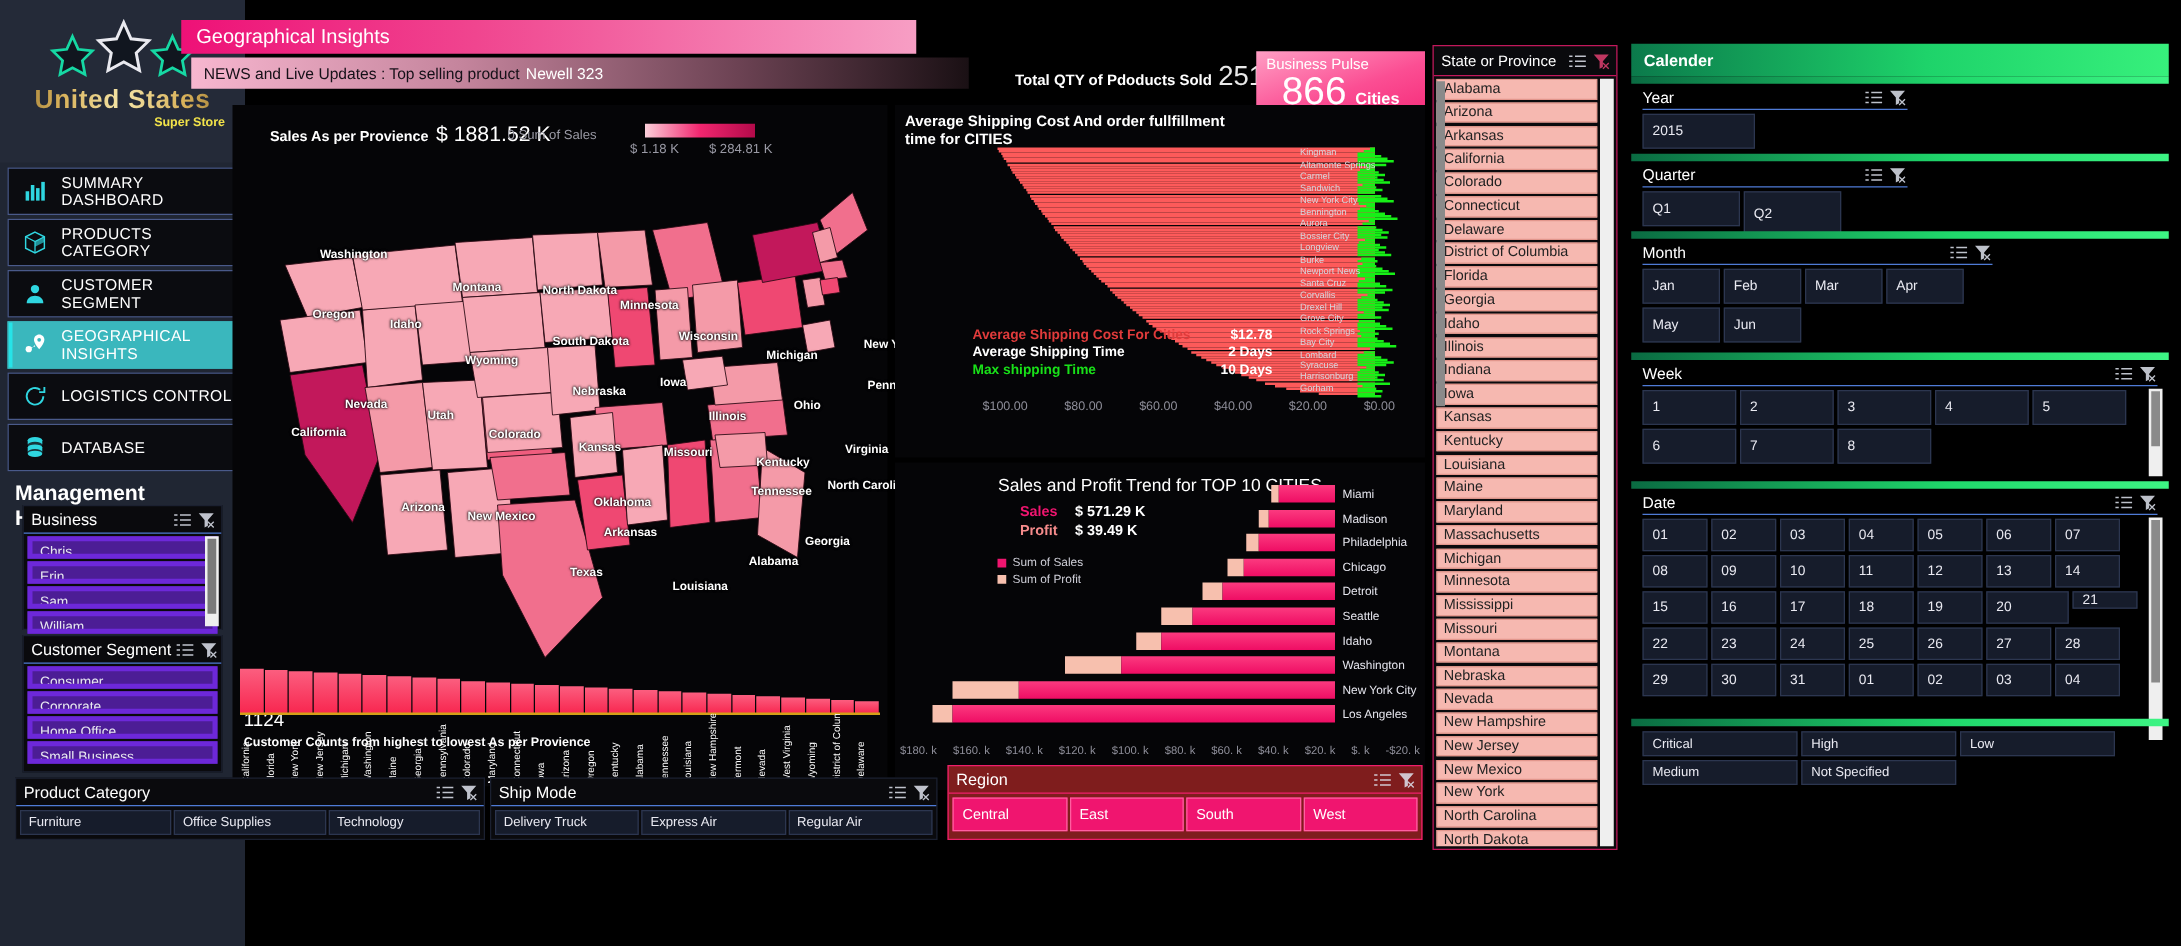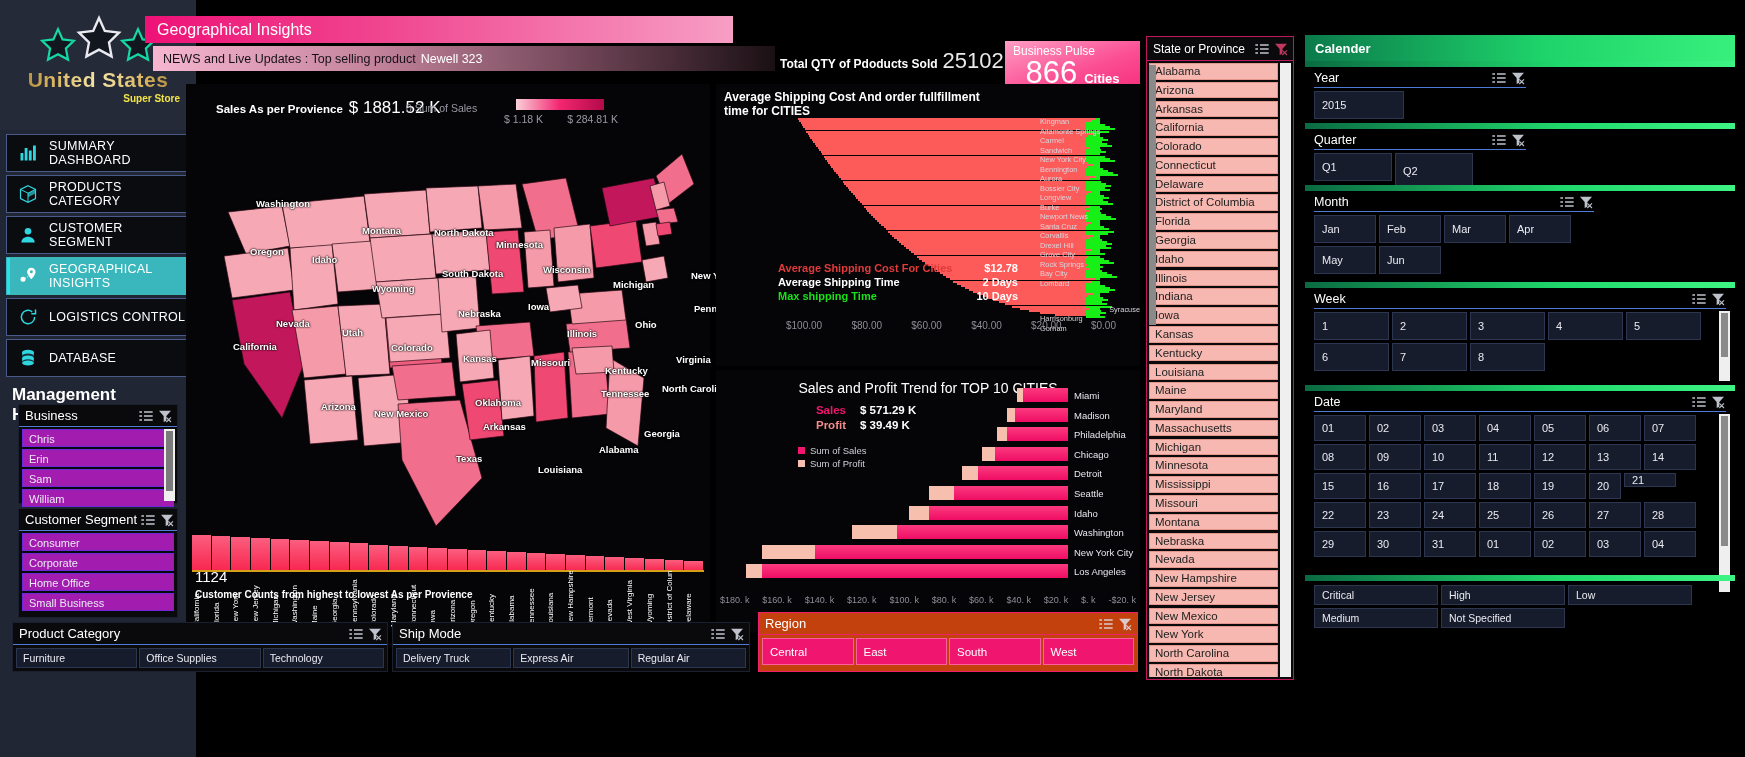--- a/index.html
+++ b/index.html
@@ -38,21 +38,21 @@
   .nav-item.active .nav-label { color:#fff; }
   .nav-ico { width:22px; height:22px; flex:0 0 22px; display:flex; align-items:center; justify-content:center; }
 
   .mh-title { position:absolute; left:12px; top:385px; font-size:17px; font-weight:bold; color:#fff; }
 
   .slicer { position:absolute; background:#0a0a0d; border:1px solid #1b2030; }
   .slicer-head { display:flex; align-items:center; height:22px; padding:0 4px 0 6px; border-bottom:1px solid #4f7bd6; }
   .slicer-title { font-size:13px; color:#fff; flex:1; white-space:nowrap; }
   .slicer-ic { width:16px; height:16px; margin-left:3px; opacity:.85; }
   .sl-item {
-    background:#a21caf; border:1px solid #6d28d9; color:#eaeaf2;
+    background:#4c1d95; border:4px solid #6d28d9; color:#eaeaf2;
     font-size:11px; padding:3px 6px; margin:2px 3px; height:18px; line-height:12px;
     white-space:nowrap; overflow:hidden;
   }
   .sl-scroll { position:absolute; right:2px; top:24px; bottom:2px; width:11px; background:#efefef; }
   .sl-thumb { position:absolute; left:2px; top:26px; width:7px; height:60px; background:#7a7a7a; }
 
   
   .titlebar {
     position:absolute; left:145px; top:16px; width:588px; height:27px;
     background:linear-gradient(90deg,#ee1177 0%,#f0458f 40%,#f79ec4 100%);
@@ -60,21 +60,21 @@
   }
   .titlebar span { font-size:16px; color:#fff; }
   .newsbar {
     position:absolute; left:153px; top:46px; width:622px; height:25px;
     background:linear-gradient(90deg,#f7b6cf 0%,#c4849c 35%,#6d4354 70%,#1a1014 100%);
     display:flex; align-items:center; padding-left:10px; gap:5px;
   }
   .newsbar .nb-lbl { font-size:12.5px; color:#151018; }
   .newsbar .nb-val { font-size:12.5px; color:#ffffff; }
 
-  .qty-wrap { position:absolute; left:780px; top:48px; display:flex; align-items:baseline; gap:5px; }
+  .qty-wrap { position:absolute; left:812px; top:48px; display:flex; align-items:baseline; gap:5px; }
   .qty-lbl { font-size:12px; font-weight:bold; color:#fff; }
   .qty-val { font-size:22px; color:#e8e8e8; }
 
   .pulse {
     position:absolute; left:1005px; top:41px; width:135px; height:56px;
     background:linear-gradient(160deg,#ff9ec4 0%,#fb4e93 55%,#f52a78 100%);
     padding:3px 8px;
   }
   .pulse-lbl { font-size:12px; color:#fff; }
   .pulse-row { display:flex; align-items:baseline; justify-content:center; gap:7px; margin-top:-3px; }
@@ -142,21 +142,21 @@
   .tb-row { position:absolute; height:14px; display:flex; align-items:center; }
   .tb-sales { height:14px; background:linear-gradient(180deg,#fb3a7f,#ef0d64); }
   .tb-profit { height:14px; background:#f7c0ae; }
   .tb-name { position:absolute; font-size:9.5px; color:#e6e6ee; white-space:nowrap; }
   .top-axis { position:absolute; left:4px; top:225px; width:416px; display:flex; justify-content:space-between; }
   .top-axis span { font-size:9px; color:#8e8e99; }
 
   
   .region {
     position:absolute; left:758px; top:612px; width:380px; height:60px;
-    background:#c2410c; border:1px solid #ef1f6b;
+    background:#7f1d1d; border:1px solid #ef1f6b;
   }
   .region .slicer-head { border-bottom:1px solid #ef1f6b; }
   .rg-items { display:flex; gap:2px; padding:3px; }
   .rg-item {
     flex:1; height:27px; background:#f0156f; border:1px solid #ff5fa0; color:#fff;
     font-size:11.5px; display:flex; align-items:center; padding-left:7px;
   }
 
   
   .bot-slicer { position:absolute; background:#0a0a0d; border:1px solid #1b2030; }
@@ -747,21 +747,21 @@
         <span style="margin-top: 1.32381px;">Longview</span>
         <span style="margin-top: 1.32381px;">Burke</span>
         <span style="margin-top: 1.32381px;">Newport News</span>
         <span style="margin-top: 1.32381px;">Santa Cruz</span>
         <span style="margin-top: 1.32381px;">Corvallis</span>
         <span style="margin-top: 1.32381px;">Drexel Hill</span>
         <span style="margin-top: 1.32381px;">Grove City</span>
         <span style="margin-top: 1.32381px;">Rock Springs</span>
         <span style="margin-top: 1.32381px;">Bay City</span>
         <span style="margin-top: 1.32381px;">Lombard</span>
-        <span style="margin-top: 18px; text-align: right;">Syracuse</span>
+        <span style="margin-top: 0;">Syracuse</span>
         <span style="margin-top: 1.32381px;">Harrisonburg</span>
         <span style="margin-top: 1.32381px;">Gorham</span>
       </div>
     <div class="ship-axis">
         <span>$100.00</span>
         <span>$80.00</span>
         <span>$60.00</span>
         <span>$40.00</span>
         <span>$20.00</span>
         <span>$0.00</span>
@@ -1134,21 +1134,21 @@
           <div class="cal-cell" style="width: 52px; height: 26px;">10</div>
           <div class="cal-cell" style="width: 52px; height: 26px;">11</div>
           <div class="cal-cell" style="width: 52px; height: 26px;">12</div>
           <div class="cal-cell" style="width: 52px; height: 26px;">13</div>
           <div class="cal-cell" style="width: 52px; height: 26px;">14</div>
           <div class="cal-cell" style="width: 52px; height: 26px;">15</div>
           <div class="cal-cell" style="width: 52px; height: 26px;">16</div>
           <div class="cal-cell" style="width: 52px; height: 26px;">17</div>
           <div class="cal-cell" style="width: 52px; height: 26px;">18</div>
           <div class="cal-cell" style="width: 52px; height: 26px;">19</div>
-          <div class="cal-cell" style="width: 32px; height: 26px;">20</div>
+          <div class="cal-cell" style="width: 66px; height: 26px;">20</div>
           <div class="cal-cell" style="width: 52px; height: 14px;">21</div>
           <div class="cal-cell" style="width: 52px; height: 26px;">22</div>
           <div class="cal-cell" style="width: 52px; height: 26px;">23</div>
           <div class="cal-cell" style="width: 52px; height: 26px;">24</div>
           <div class="cal-cell" style="width: 52px; height: 26px;">25</div>
           <div class="cal-cell" style="width: 52px; height: 26px;">26</div>
           <div class="cal-cell" style="width: 52px; height: 26px;">27</div>
           <div class="cal-cell" style="width: 52px; height: 26px;">28</div>
           <div class="cal-cell" style="width: 52px; height: 26px;">29</div>
           <div class="cal-cell" style="width: 52px; height: 26px;">30</div>

